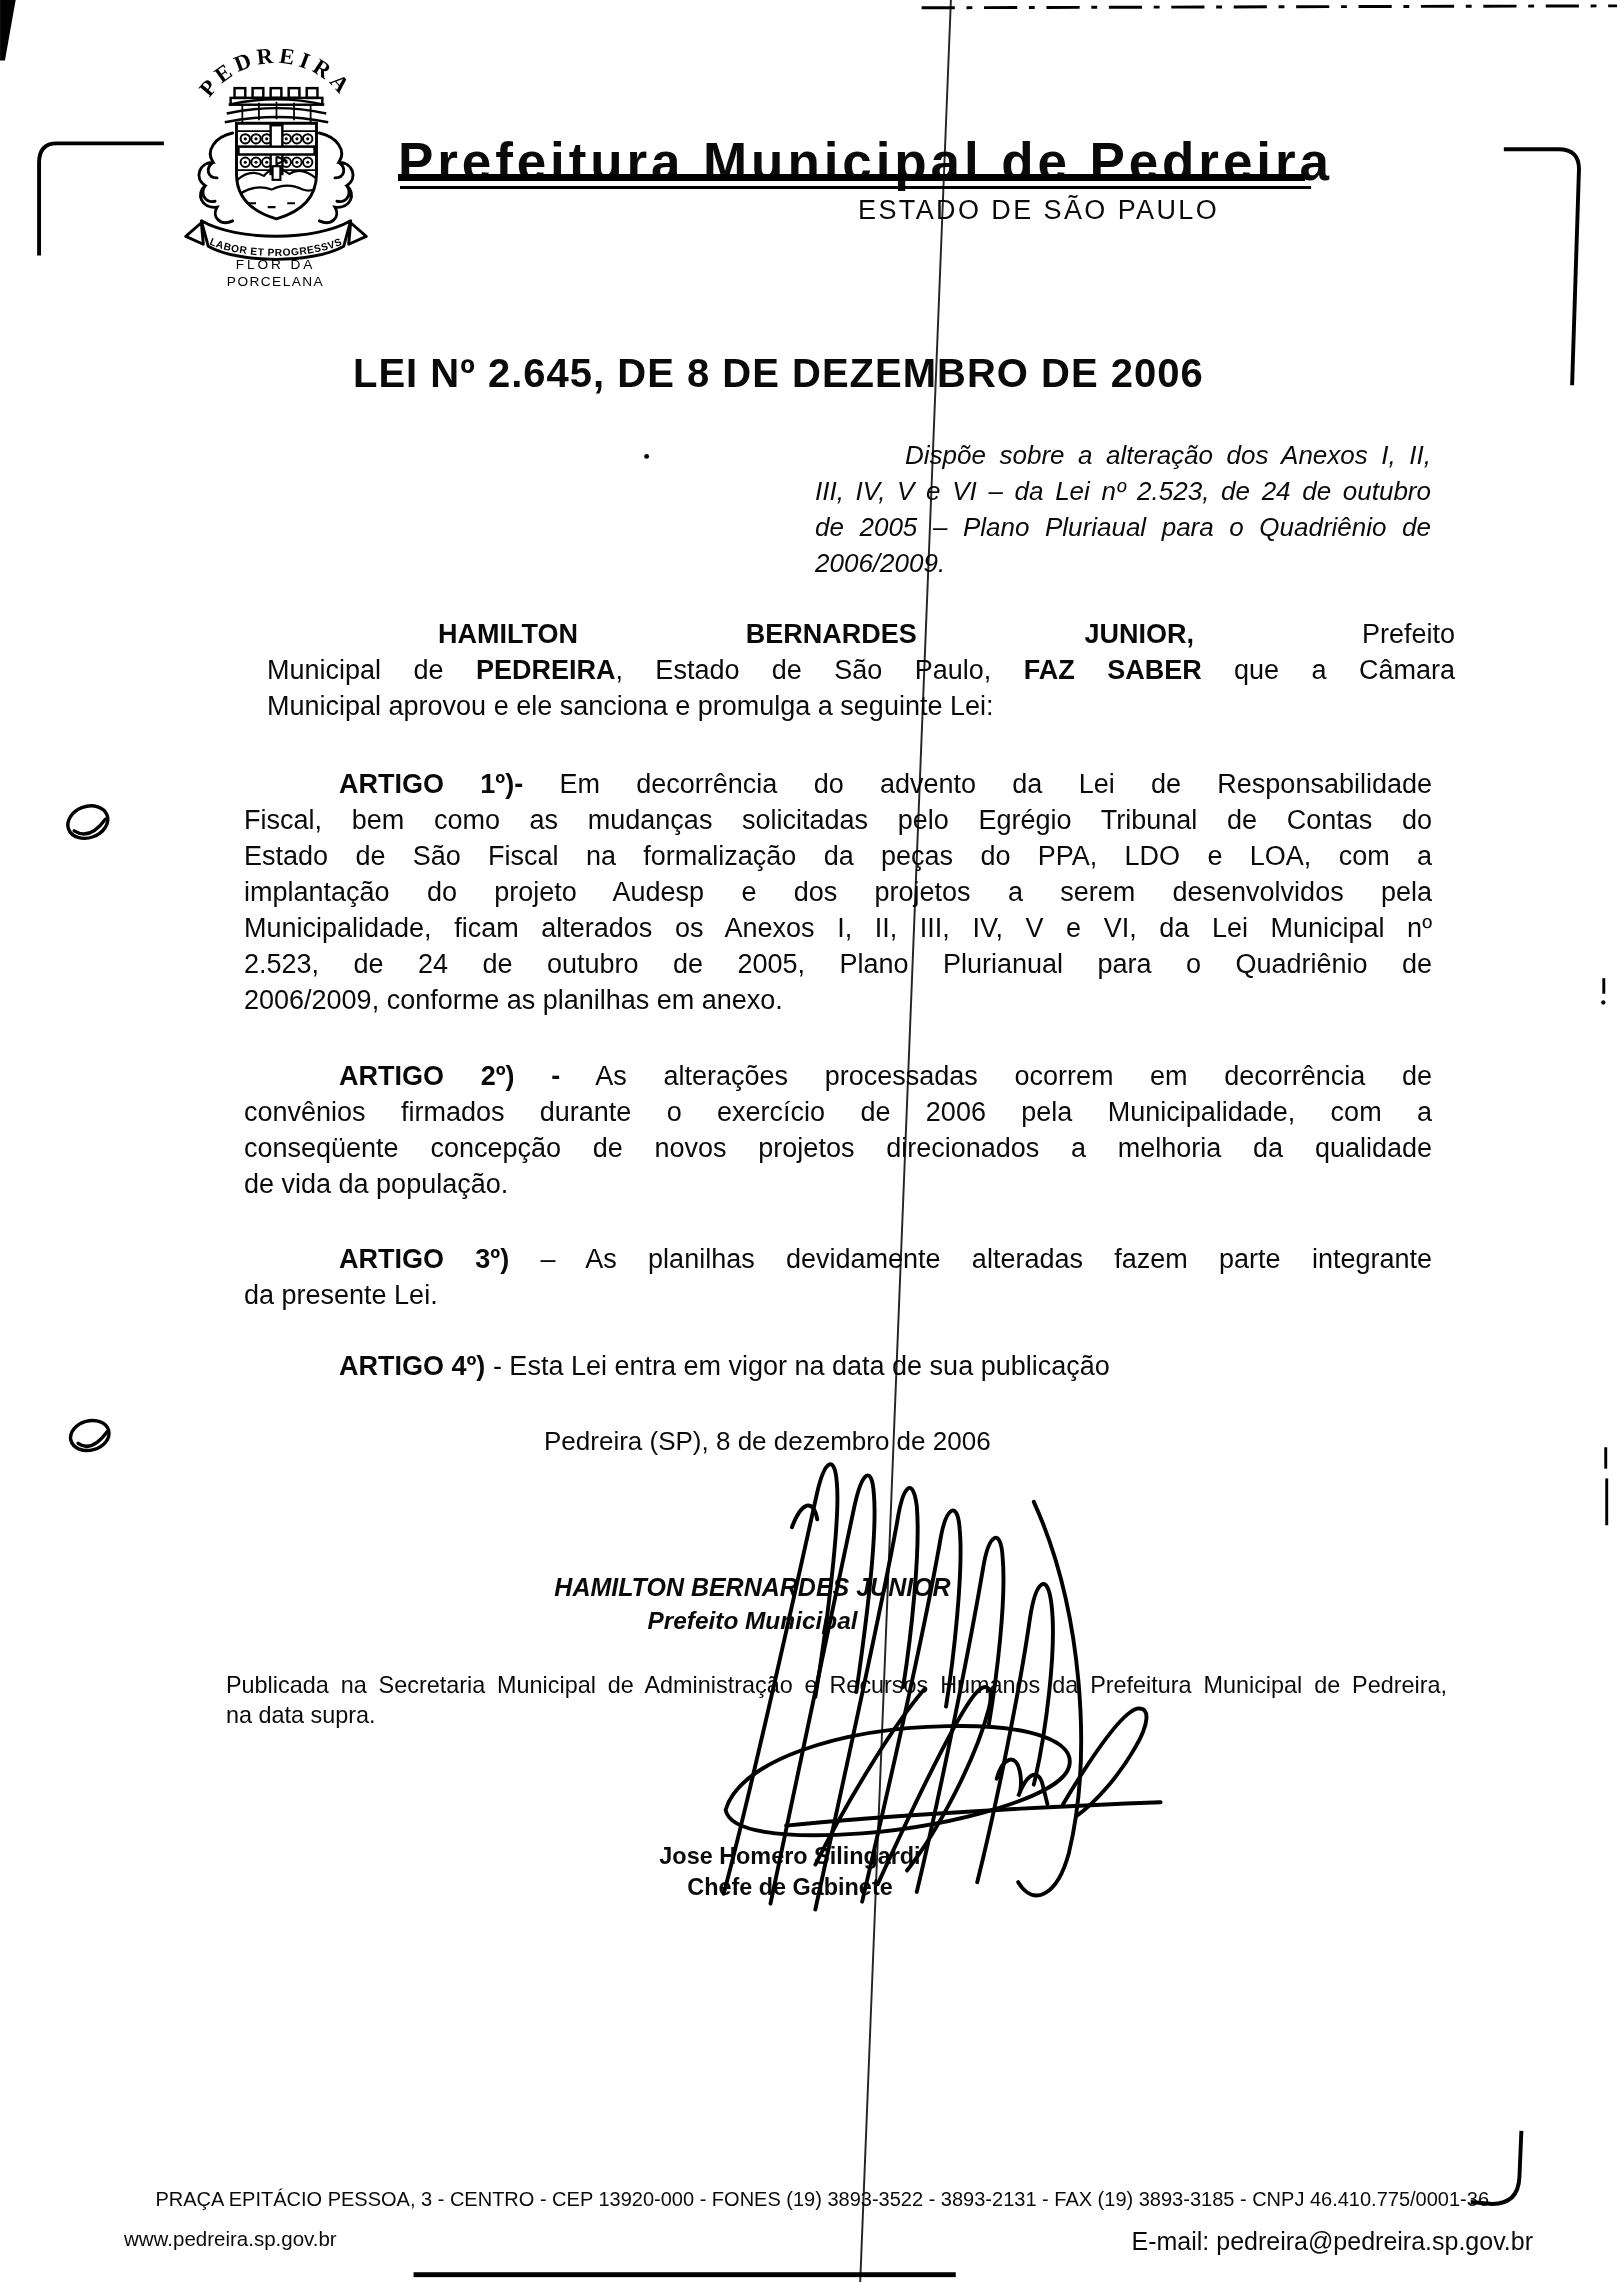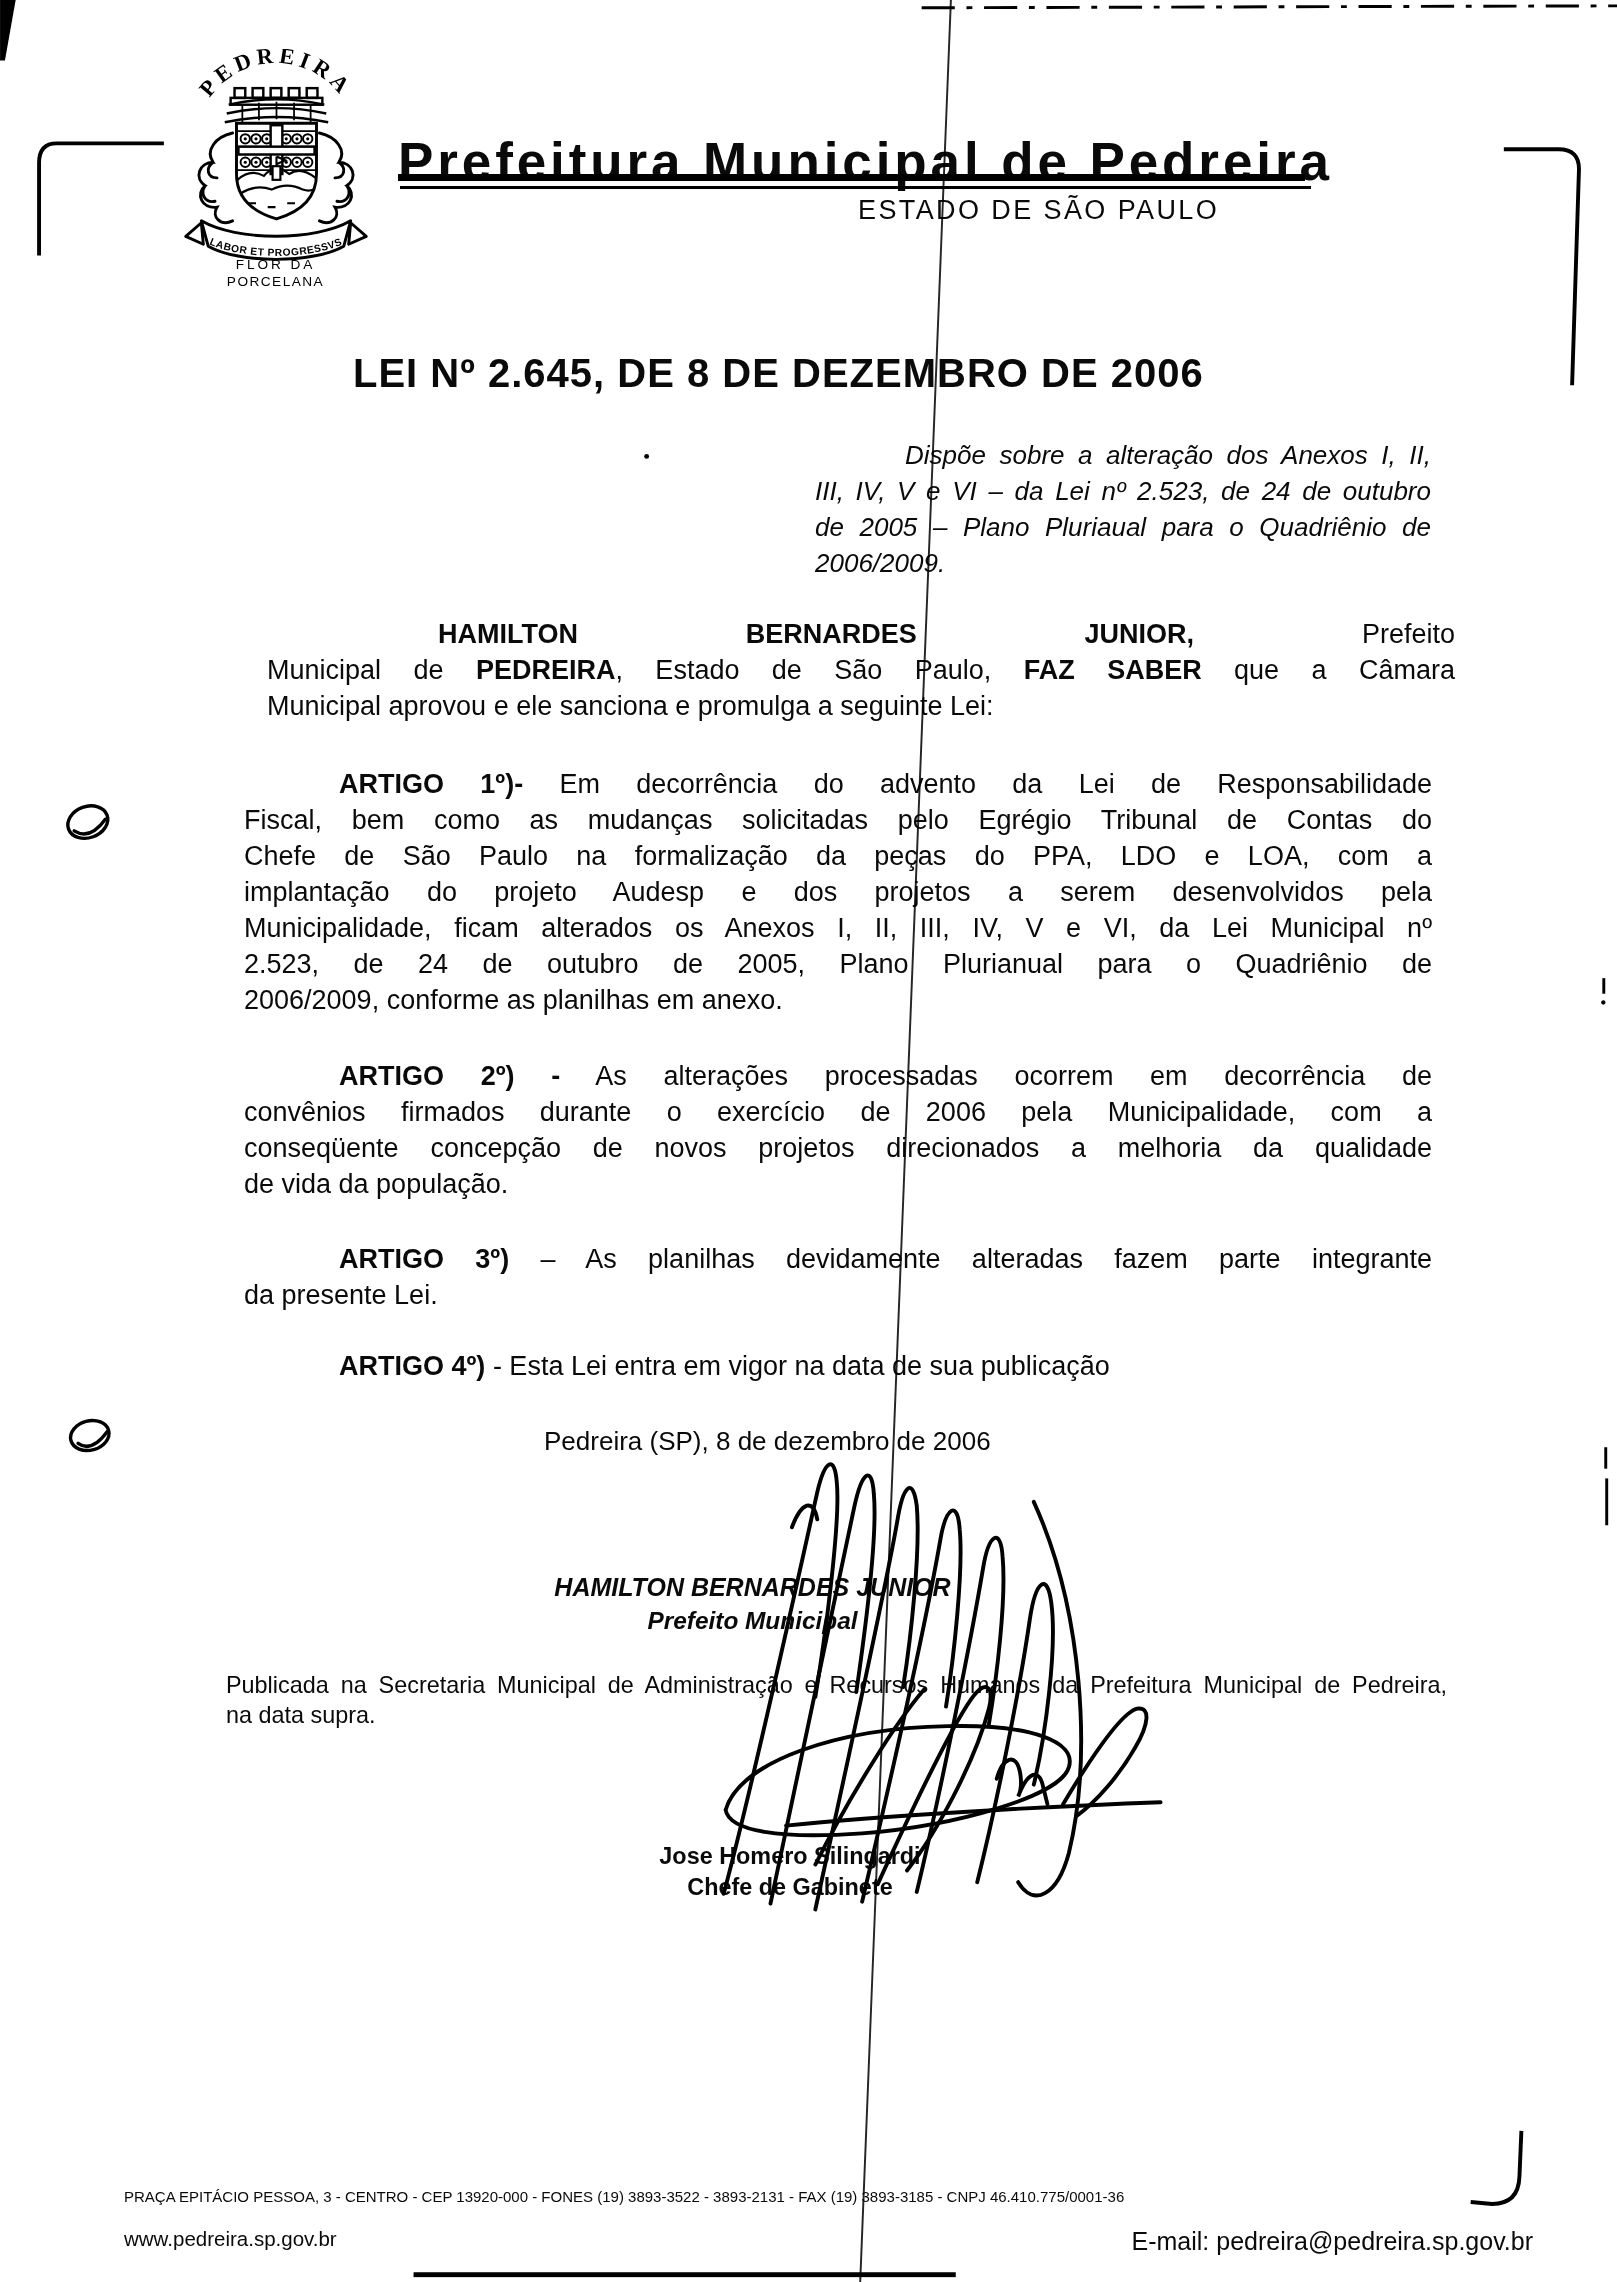--- a/index.html
+++ b/index.html
@@ -31,21 +31,21 @@
   .mayor-name{position:absolute;left:499px;top:1573px;width:507px;text-align:center;
               font-size:25px;font-weight:700;font-style:italic;white-space:nowrap;}
   .mayor-role{position:absolute;left:499px;top:1607px;width:507px;text-align:center;
               font-size:24.4px;font-weight:700;font-style:italic;}
   .publication{left:226px;top:1670px;width:1221px;font-size:23.4px;line-height:30px;}
   .chief-name{position:absolute;left:546px;top:1843px;width:488px;text-align:center;
               font-size:23.4px;font-weight:700;}
   .chief-role{position:absolute;left:546px;top:1874px;width:488px;text-align:center;
               font-size:23.4px;font-weight:700;}
   
-  .footer-line1{position:absolute;left:124px;top:2188px;width:1365px;font-size:15px;white-space:nowrap;}
+  .footer-line1{position:absolute;left:124px;top:2188px;width:1365px;font-size:20px;white-space:nowrap;text-align:right;}
   .footer-www{position:absolute;left:124px;top:2227px;font-size:20.5px;}
   .footer-email{position:absolute;left:878px;top:2227px;width:655px;text-align:right;font-size:25px;}
   
   .overlay{position:absolute;left:0;top:0;width:1618px;height:2282px;pointer-events:none;}
 </style>
 </head>
 <body>
 
 <div class="page">
 
@@ -145,21 +145,21 @@
       <div class="ln last"><span>2006/2009.</span></div>
     </div>
   <div class="block preamble">
       <div class="ln"><span class="b">HAMILTON  BERNARDES  JUNIOR,</span><span> Prefeito</span></div>
       <div class="ln"><span>Municipal de </span><span class="b">PEDREIRA</span><span>, Estado de São Paulo, </span><span class="b">FAZ SABER</span><span> que a Câmara</span></div>
       <div class="ln last"><span>Municipal aprovou e ele sanciona e promulga a seguinte Lei:</span></div>
     </div>
   <div class="block article a1">
       <div class="ln"><span class="b">ARTIGO 1º)-</span><span> Em decorrência do advento da Lei de Responsabilidade</span></div>
       <div class="ln"><span>Fiscal, bem como as mudanças solicitadas pelo Egrégio Tribunal de Contas do</span></div>
-      <div class="ln"><span>Chefe de São Paulo na formalização da peças do PPA, LDO e LOA, com a</span></div>
+      <div class="ln"><span>Estado de São Fiscal na formalização da peças do PPA, LDO e LOA, com a</span></div>
       <div class="ln"><span>implantação do projeto Audesp e dos projetos a serem desenvolvidos pela</span></div>
       <div class="ln"><span>Municipalidade, ficam alterados os Anexos I, II, III, IV, V e VI, da Lei Municipal nº</span></div>
       <div class="ln"><span>2.523, de 24 de outubro de 2005, Plano Plurianual para o Quadriênio de</span></div>
       <div class="ln last"><span>2006/2009, conforme as planilhas em anexo.</span></div>
     </div>
   <div class="block article a2">
       <div class="ln"><span class="b">ARTIGO 2º) -</span><span> As alterações processadas ocorrem em decorrência de</span></div>
       <div class="ln"><span>convênios firmados durante o exercício de 2006 pela Municipalidade, com a</span></div>
       <div class="ln"><span>conseqüente concepção de novos projetos direcionados a melhoria da qualidade</span></div>
       <div class="ln last"><span>de vida da população.</span></div>

